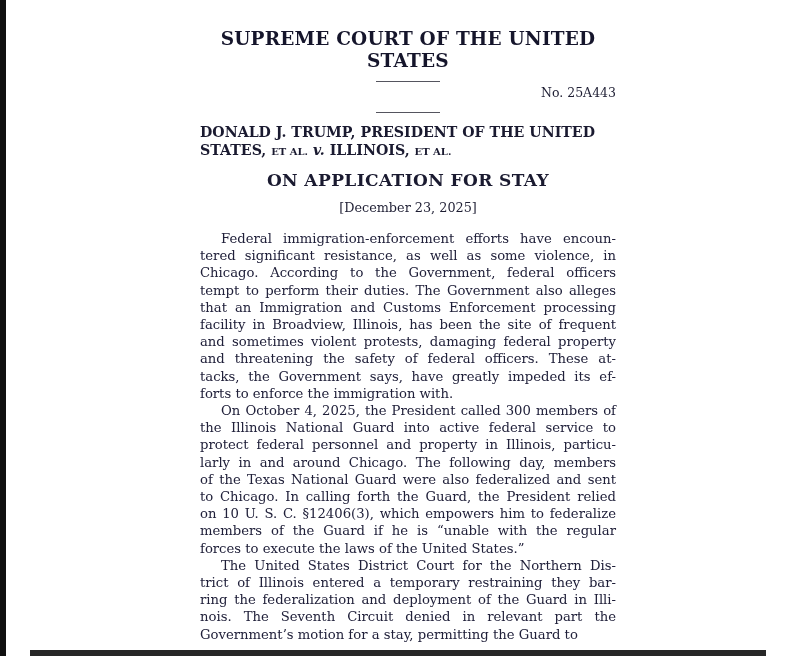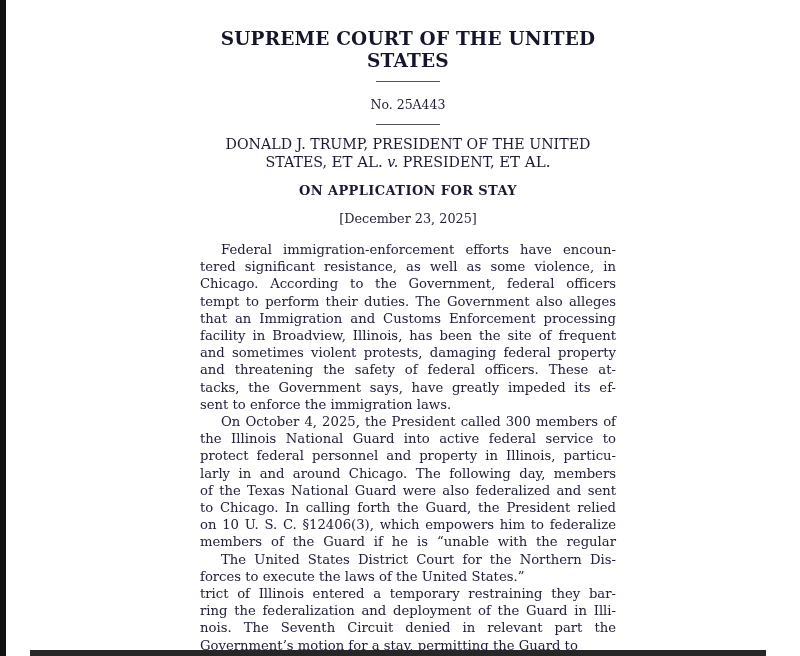--- a/index.html
+++ b/index.html
@@ -39,39 +39,39 @@
     color: #15152b;
   }
   .rule {
     width: 64px;
     height: 1px;
     background: #55555f;
     margin: 9px auto 0 auto;
   }
   .rule-2 { margin-top: 11px; }
   .docket {
-    text-align: center;
+    text-align: right;
     font-size: 12.5px;
     line-height: 16px;
-    margin-top: 15px;
+    margin-top: 3px;
   }
   .caption {
-    text-align: center;
-    font-weight: normal;
+    text-align: left;
+    font-weight: bold;
     font-size: 14.2px;
     line-height: 17.5px;
     margin-top: 11px;
     color: #1a1a30;
   }
-  .caption .seg-smallcaps { font-size: 15px; }
+  .caption .seg-smallcaps { font-size: 10px; }
   .caption .seg-italic { font-style: italic; }
   .proceeding {
     text-align: center;
     font-weight: bold;
-    font-size: 13px;
+    font-size: 17px;
     line-height: 14px;
     margin-top: 13px;
     letter-spacing: 0.4px;
     color: #1a1a30;
   }
   .dateline {
     text-align: center;
     font-size: 12.8px;
     line-height: 16px;
     margin-top: 13px;
@@ -100,47 +100,47 @@
     <div class="title">SUPREME COURT OF THE UNITED STATES</div>
 
     <div class="rule"></div>
 
     <div class="docket">No. 25A443</div>
 
     <div class="rule rule-2"></div>
 
     <div class="caption">
       <div>DONALD J. TRUMP, PRESIDENT OF THE UNITED</div>
-      <div id="caption-line2"><span class="seg-caps">STATES, </span><span class="seg-smallcaps">ET AL.</span><span class="seg-caps"> </span><span class="seg-italic">v.</span><span class="seg-caps"> PRESIDENT, </span><span class="seg-smallcaps">ET AL.</span></div>
+      <div id="caption-line2"><span class="seg-caps">STATES, </span><span class="seg-smallcaps">ET AL.</span><span class="seg-caps"> </span><span class="seg-italic">v.</span><span class="seg-caps"> ILLINOIS, </span><span class="seg-smallcaps">ET AL.</span></div>
     </div>
 
     <div class="proceeding">ON APPLICATION FOR STAY</div>
 
     <div class="dateline">[December 23, 2025]</div>
 
     <div class="body-text" id="body-text">
         <div class="line par-first">Federal immigration-enforcement efforts have encoun-</div>
         <div class="line">tered significant resistance, as well as some violence, in</div>
         <div class="line">Chicago.  According to the Government, federal officers</div>
         <div class="line">tempt to perform their duties.  The Government also alleges</div>
         <div class="line">that an Immigration and Customs Enforcement processing</div>
         <div class="line">facility in Broadview, Illinois, has been the site of frequent</div>
         <div class="line">and sometimes violent protests, damaging federal property</div>
         <div class="line">and threatening the safety of federal officers.  These at-</div>
         <div class="line">tacks, the Government says, have greatly impeded its ef-</div>
-        <div class="line par-last">sent to enforce the immigration laws.</div>
+        <div class="line par-last">forts to enforce the immigration with.</div>
         <div class="line par-first">On October 4, 2025, the President called 300 members of</div>
         <div class="line">the Illinois National Guard into active federal service to</div>
         <div class="line">protect federal personnel and property in Illinois, particu-</div>
         <div class="line">larly in and around Chicago.  The following day, members</div>
         <div class="line">of the Texas National Guard were also federalized and sent</div>
         <div class="line">to Chicago.  In calling forth the Guard, the President relied</div>
         <div class="line">on 10 U. S. C. §12406(3), which empowers him to federalize</div>
         <div class="line">members of the Guard if he is “unable with the regular</div>
+        <div class="line par-last">forces to execute the laws of the United States.”</div>
         <div class="line par-first">The United States District Court for the Northern Dis-</div>
-        <div class="line par-last">forces to execute the laws of the United States.”</div>
         <div class="line">trict of Illinois entered a temporary restraining they bar-</div>
         <div class="line">ring the federalization and deployment of the Guard in Illi-</div>
         <div class="line">nois.  The Seventh Circuit denied in relevant part the</div>
         <div class="line par-last">Government’s motion for a stay, permitting the Guard to</div>
       </div>
   </div>
 </div>
 
 </body></html>

